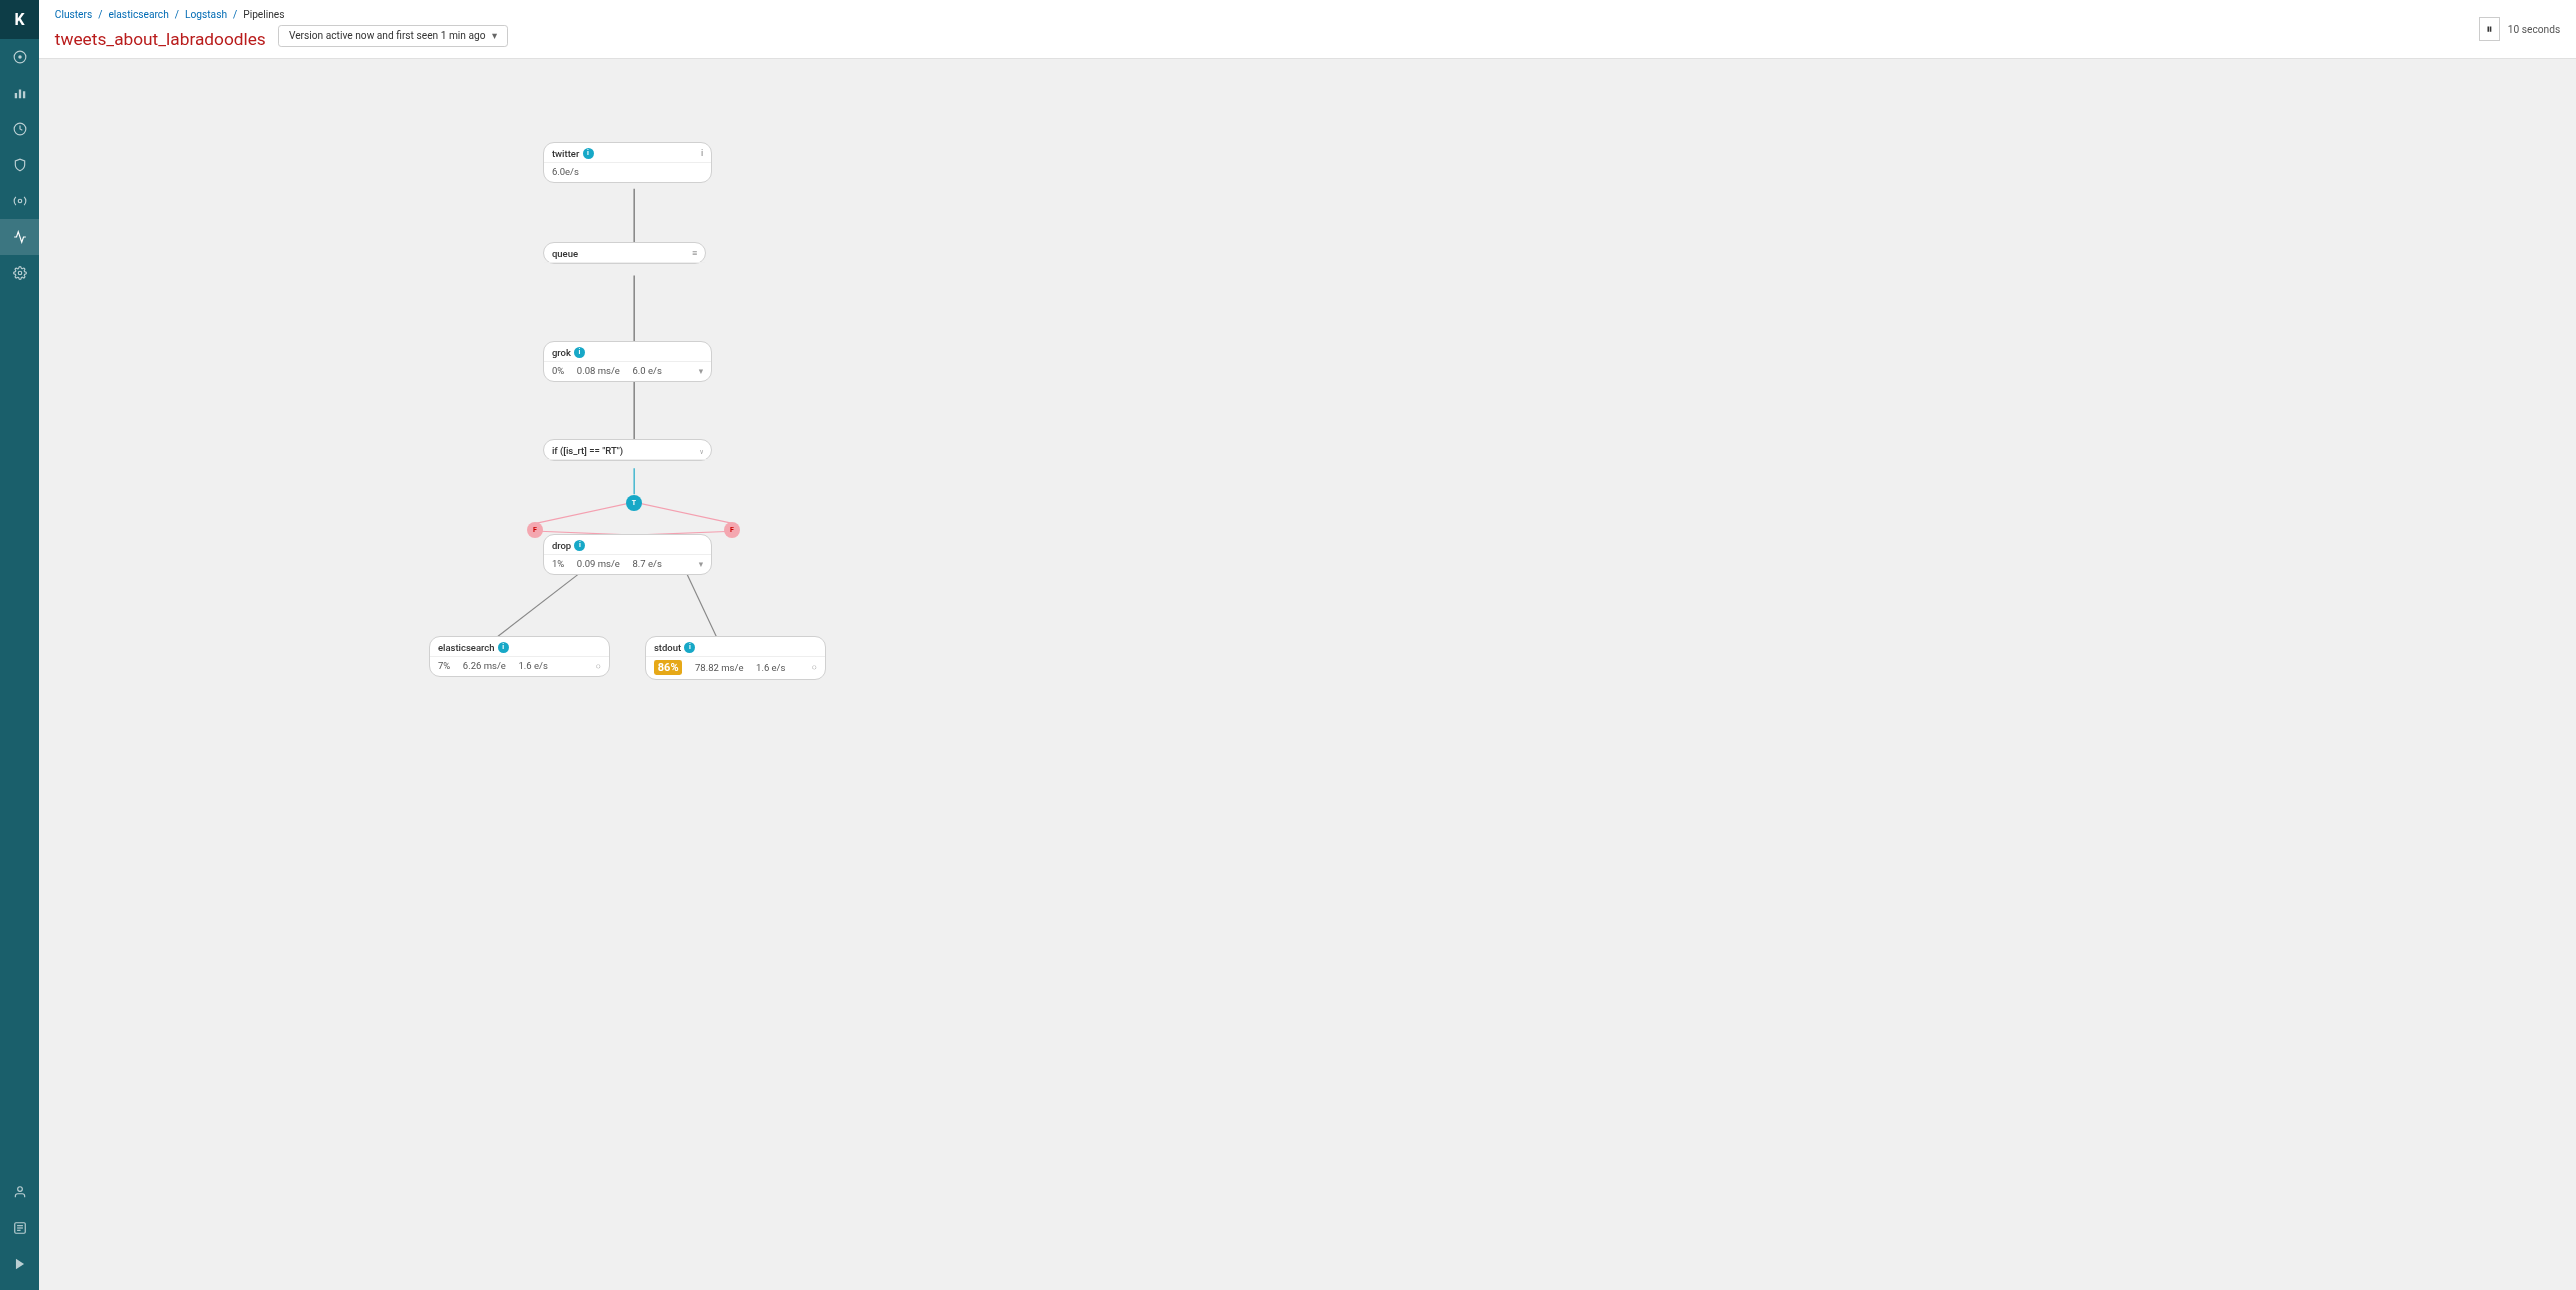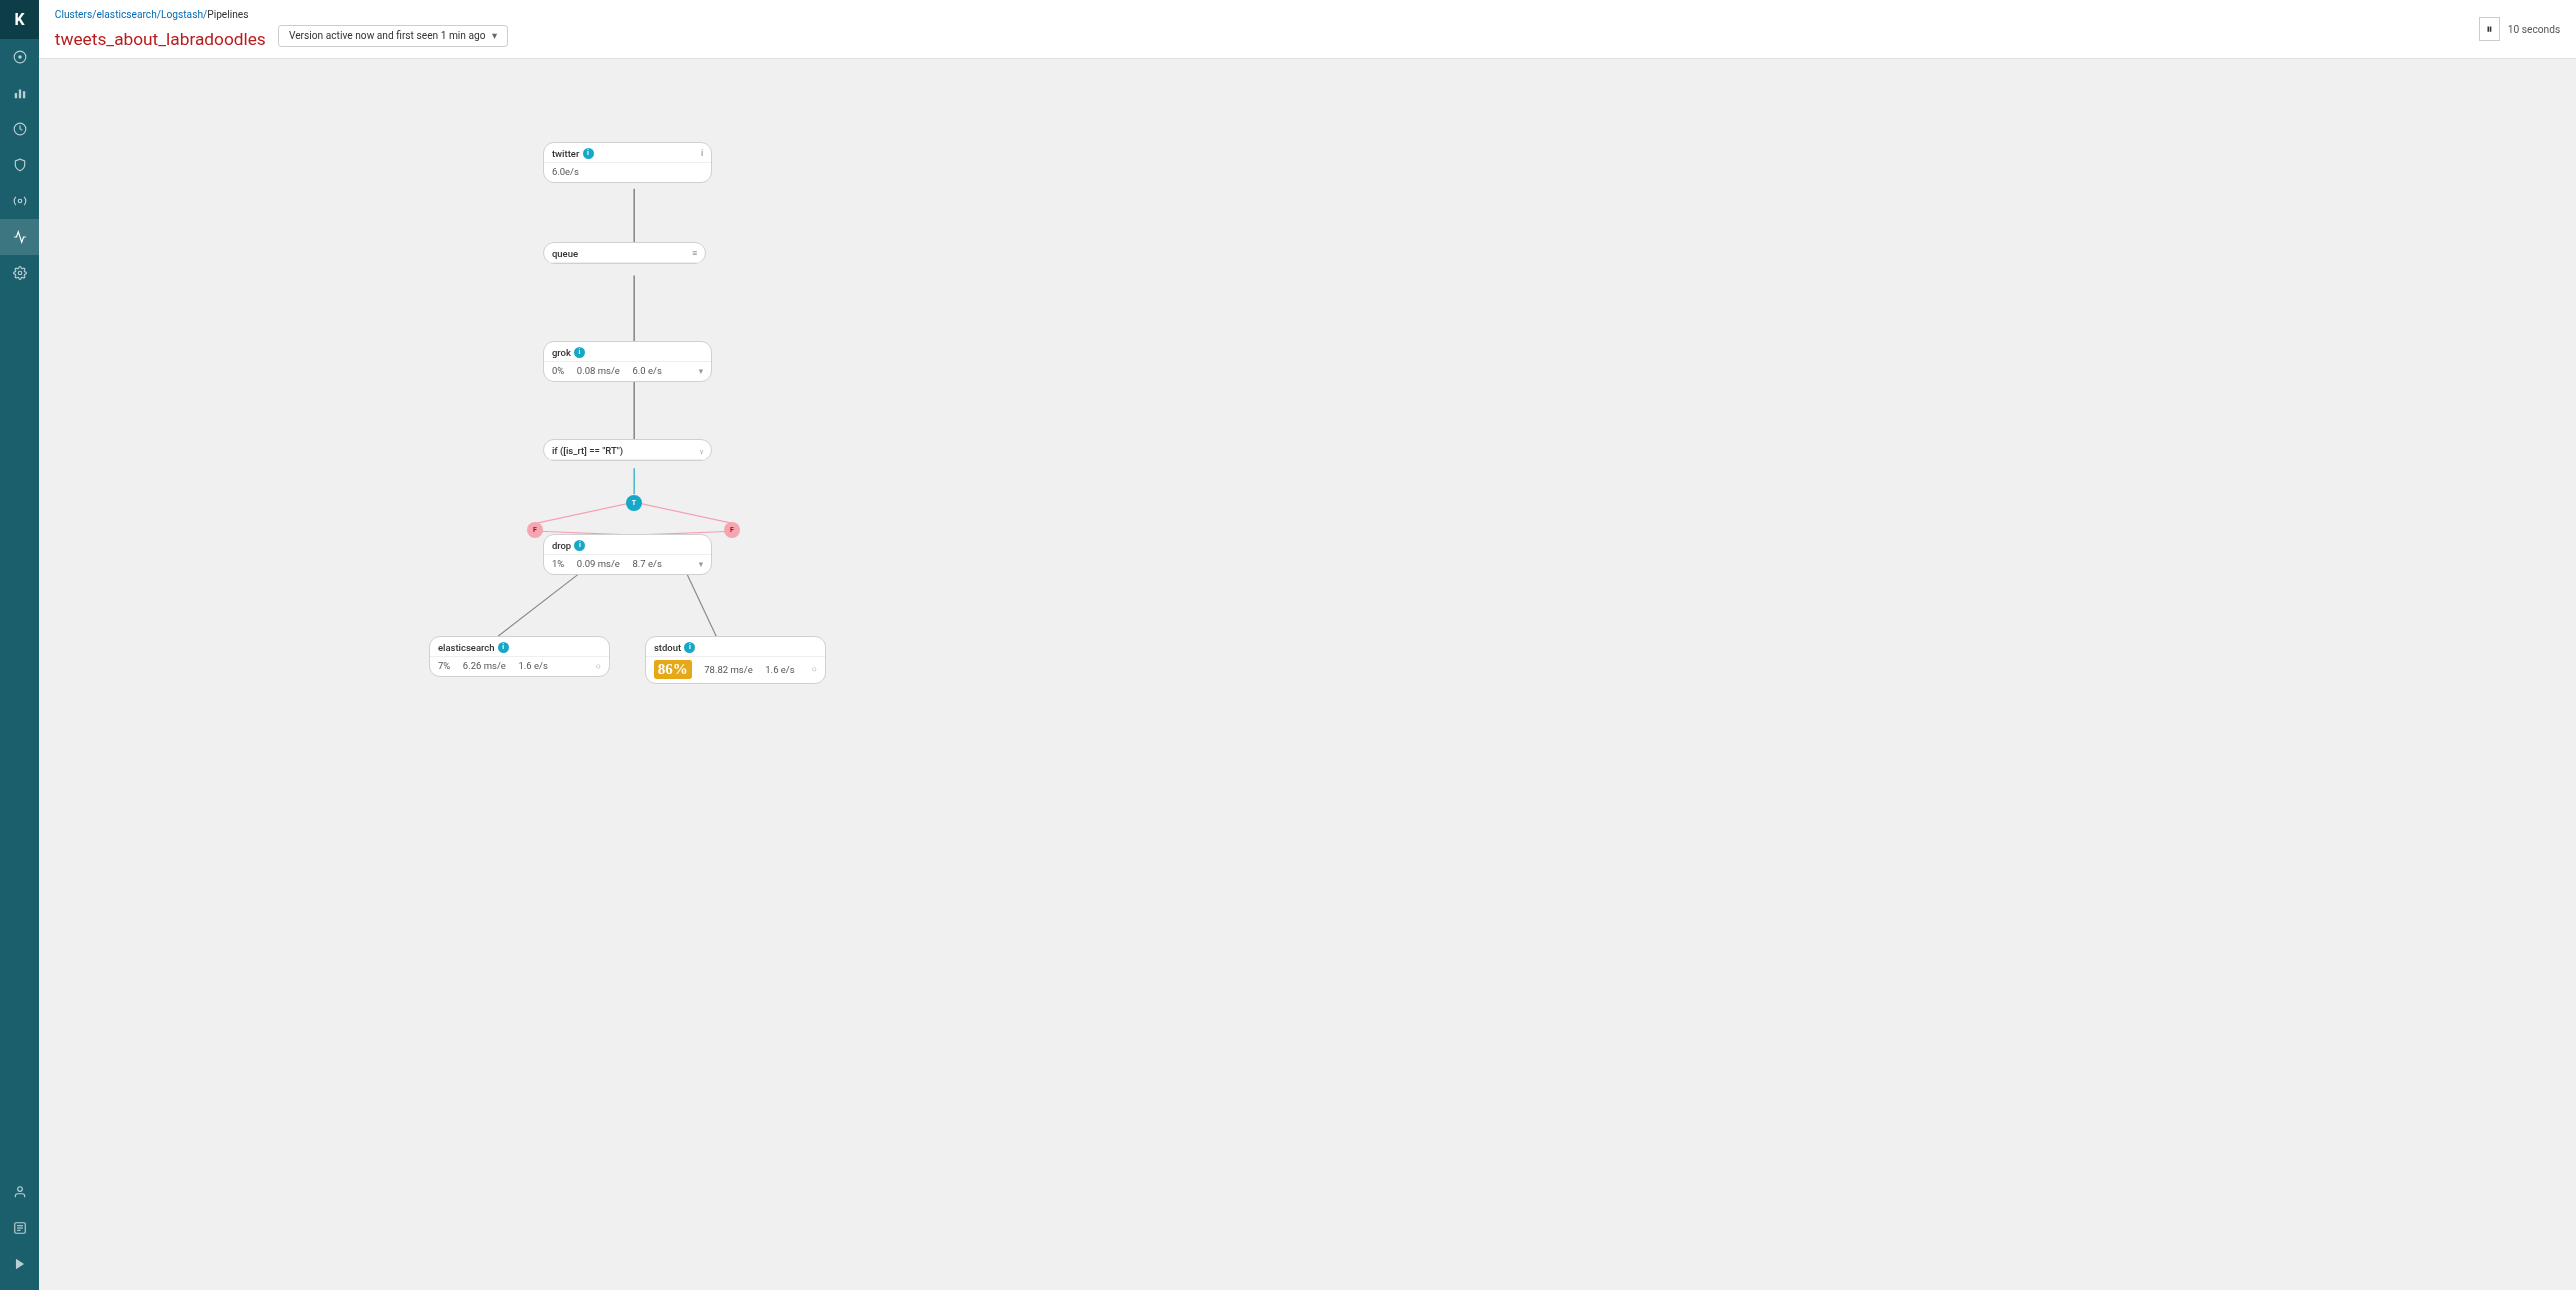--- a/index.html
+++ b/index.html
@@ -58,21 +58,21 @@
     .topbar-left {
       display: flex;
       align-items: center;
       gap: 12.6px;
     }
     .breadcrumb {
       font-size: 10.2px;
       color: #006bb4;
       display: flex;
       align-items: flex-start;
-      gap: 0;
+      gap: 6px;
     }
     .breadcrumb-current { color: #333; }
     .page-title {
       font-size: 17.3px;
       font-weight: 400;
       color: #b91c1c;
       margin-top: 8px;
     }
     .version-dropdown {
       border: 0.8px solid #ccc;
@@ -160,23 +160,22 @@
     .node-icon-right {
       margin-left: auto;
       color: #999;
       font-size: 8.7px;
     }
     .badge-percent {
       background: #e6a817;
       color: white;
       padding: 0.8px 3.9px;
       border-radius: 2.4px;
-      font-size: 15px;
+      font-size: 11px;
       font-weight: bold;
-      font-family: Liberation Serif, serif;
     }
 
     
     .connector-circle {
       position: absolute;
       width: 15.8px; height: 15.8px;
       border-radius: 50%;
       display: flex; align-items: center; justify-content: center;
       font-size: 7px;
       font-weight: bold;

